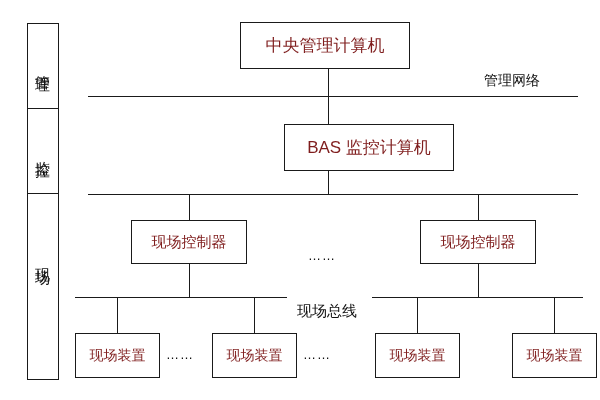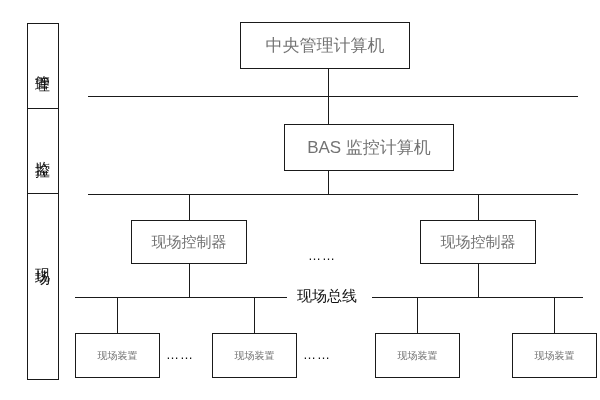--- a/index.html
+++ b/index.html
@@ -42,28 +42,28 @@
   .lc-2{flex:1;}
   .lc-2 .vtext{margin-bottom:58px;}
 
   
   .node{
     position:absolute;
     box-sizing:border-box;
     border:1.5px solid #1a1a1a;
     background:#fff;
     display:flex;align-items:center;justify-content:center;
-    color:#737373;
+    color:#7f1d1d;
     white-space:nowrap;
   }
   .node-central{left:240px;top:22px;width:170px;height:47px;font-size:17px;}
   .node-bas{left:240px;top:124px;width:170px;height:47px;font-size:17px;margin-left:44px;}
   .node-ctrl-l{left:131px;top:220px;width:116px;height:44px;font-size:15px;}
   .node-ctrl-r{left:420px;top:220px;width:116px;height:44px;font-size:15px;}
-  .node-dev{top:333px;width:85px;height:45px;font-size:10px;}
+  .node-dev{top:333px;width:85px;height:45px;font-size:14px;}
   .dev-1{left:75px;}
   .dev-2{left:212px;}
   .dev-3{left:375px;}
   .dev-4{left:512px;}
 
   
   .hline{position:absolute;height:0;border-top:1.6px solid #1a1a1a;}
   .vline{position:absolute;width:0;border-left:1.6px solid #1a1a1a;}
 
   .bus-mgmt{left:88px;top:96px;width:490px;}
@@ -83,21 +83,21 @@
   .drop-d3{left:417px;top:297px;height:36px;}
   .drop-d4{left:554px;top:297px;height:36px;}
 
   
   .bus-label{
     position:absolute;
     font-size:14px;color:#111;white-space:nowrap;
   }
   .lbl-mgmt{left:484px;top:72px;}
   .lbl-ctrl{left:484px;top:160px;}
-  .lbl-field{left:293px;top:287px;font-size:15px;background:#fff;padding:0 4px;}
+  .lbl-field{left:293px;top:302px;font-size:15px;background:#fff;padding:0 4px;}
 
   
   .ellipsis{
     position:absolute;
     font-size:13px;color:#111;letter-spacing:1px;white-space:nowrap;
   }
   .el-mid{left:308px;top:248px;}
   .el-dev-a{left:166px;top:347px;}
   .el-dev-b{left:303px;top:347px;}
 </style>
@@ -141,19 +141,20 @@
   <div class="vline drop-bas-dn"></div>
   <div class="vline drop-ctrl-l"></div>
   <div class="vline drop-ctrl-r"></div>
   <div class="vline drop-fb-l"></div>
   <div class="vline drop-fb-r"></div>
   <div class="vline drop-d1"></div>
   <div class="vline drop-d2"></div>
   <div class="vline drop-d3"></div>
   <div class="vline drop-d4"></div>
 
+  <div class="bus-label lbl-mgmt">管理网络</div>
   <div class="bus-label lbl-field">现场总线</div>
 
   <div class="ellipsis el-mid">……</div>
   <div class="ellipsis el-dev-a">……</div>
   <div class="ellipsis el-dev-b">……</div>
 
 </div>
 
 </body></html>

